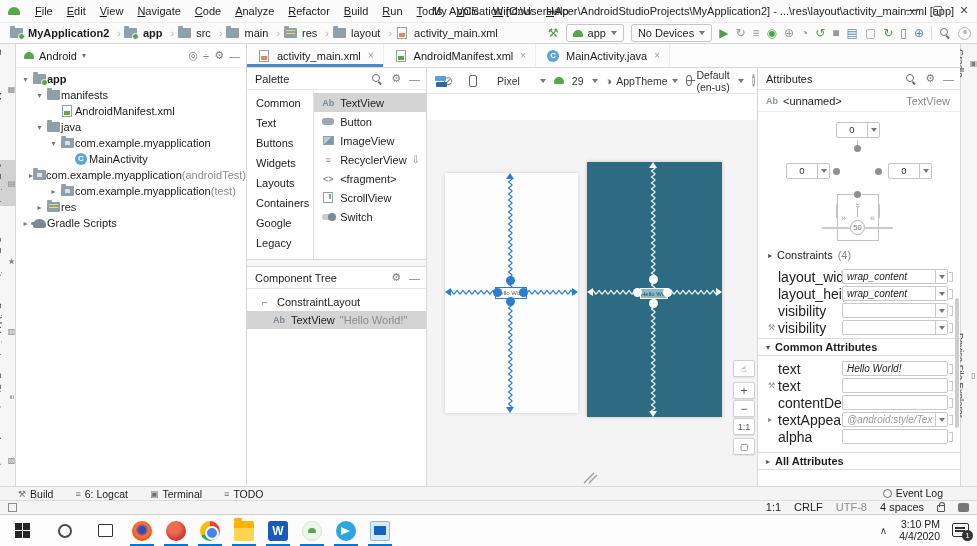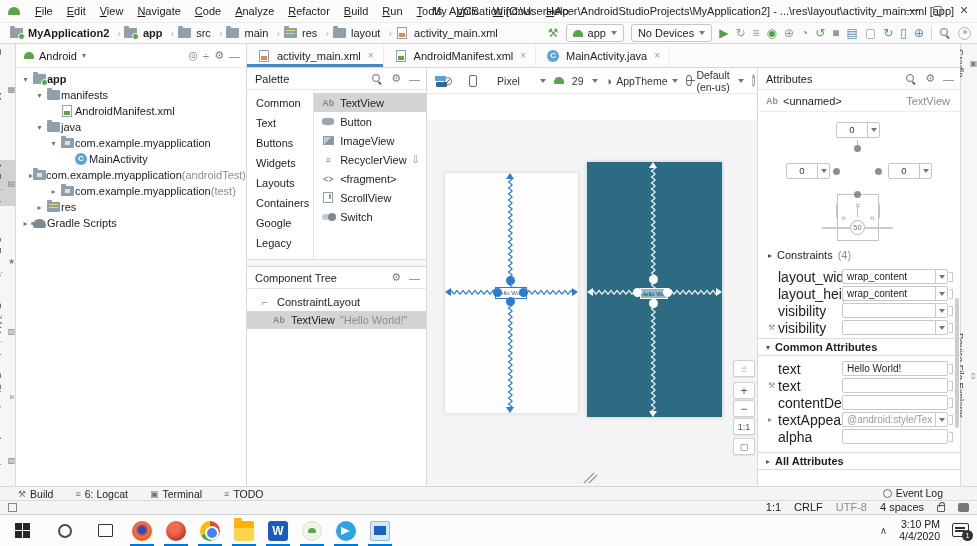--- a/index.html
+++ b/index.html
@@ -136,21 +136,21 @@
 .wdot{position:absolute;width:7px;height:7px;border-radius:50%;background:#8f8f8f;}
 .chev{position:absolute;color:#9a9a9a;font-size:9px;line-height:9px;}
 .wline{position:absolute;background:#bdbdbd;}
 .bias{position:absolute;left:92px;top:152px;width:15px;height:15px;border:1px solid #b5b5b5;border-radius:50%;background:#fff;font-size:7.5px;color:#777;display:flex;align-items:center;justify-content:center;}
 .track{position:absolute;top:159px;height:2px;background:#c9c9c9;border-radius:1px;}
 #constr-row{position:absolute;left:10px;top:181px;display:flex;gap:5px;align-items:center;}
 .arow{position:absolute;left:0;width:203px;height:17px;display:flex;align-items:center;padding-left:10px;}
 .pfx{width:10px;color:#8a8a8a;font-size:8px;}
 .albl{font-size:14px;color:#222;white-space:nowrap;overflow:hidden;max-width:66px;}
 .vbox{position:absolute;left:84px;width:106px;height:15px;border:1px solid #c9c9c9;border-radius:2px;background:#fff;display:flex;}
-.vtext{flex:1;font-size:10px;line-height:13px;padding-left:4px;white-space:nowrap;overflow:hidden;}
+.vtext{flex:1;font-size:10px;line-height:13px;padding-left:4px;white-space:nowrap;overflow:hidden;font-style:italic;}
 .vtext.gray{color:#9a9a9a;}
 .vcaret{display:none;width:12px;border-left:1px solid #c9c9c9;align-items:center;justify-content:center;}
 .vbox.has-caret .vcaret{display:flex;}
 .pin{position:absolute;right:8px;width:4px;height:10px;border:1px solid #c9c9c9;border-left:none;}
 .sec-hdr{position:absolute;left:0;width:203px;height:18px;border-top:1px solid #dcdcdc;border-bottom:1px solid #dcdcdc;display:flex;align-items:center;gap:5px;padding-left:8px;font-weight:700;}
 .sbar{position:absolute;background:#cdcdcd;border-radius:2px;}
 
 #toolwin{left:0;top:486px;width:977px;height:14px;background:#f4f4f4;border-top:1px solid #d8d8d8;display:flex;align-items:center;font-size:10.5px;padding-left:18px;gap:22px;}
 .twi{display:flex;align-items:center;gap:4px;}
 .twi .gi{color:#6f6f6f;font-size:9px;}

